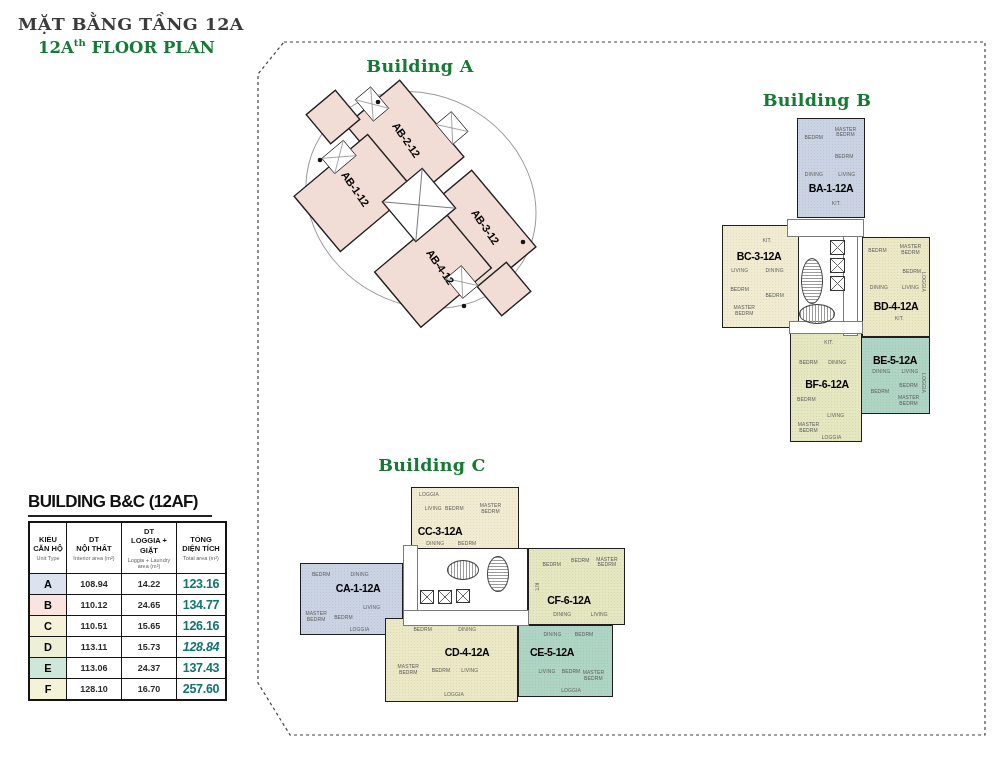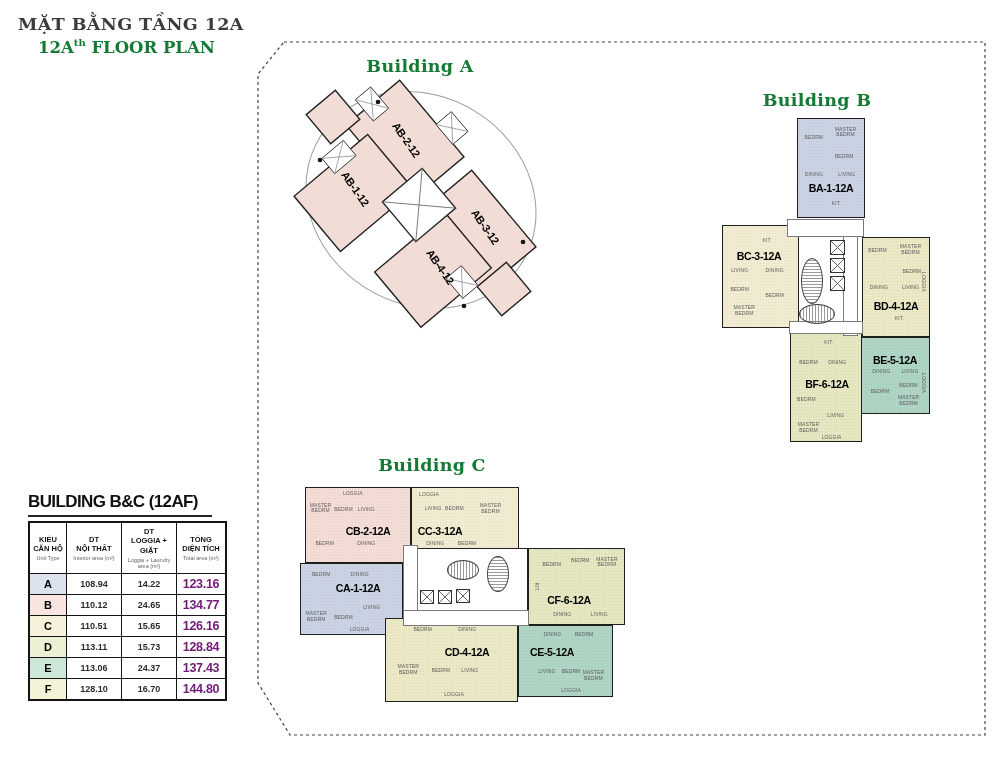--- a/index.html
+++ b/index.html
@@ -54,21 +54,21 @@
         width:184px;border-bottom:2px solid #222;padding-bottom:3px;margin-bottom:4px;white-space:nowrap;}
   table.legend-table{border-collapse:collapse;border:2px solid #141414;}
   .legend-table th,.legend-table td{border:1px solid #141414;text-align:center;padding:0 1px;}
   .legend-table th{font:700 7.5px "Liberation Sans",sans-serif;color:#111;padding:4px 1px;
         white-space:pre-line;line-height:1.25;}
   .legend-table th .sub{display:block;font:400 5.5px "Liberation Sans",sans-serif;color:#666;
         margin-top:2px;white-space:pre-line;}
   .legend-table td{height:20px;}
   td.cell-type{font:700 11px "Liberation Sans",sans-serif;color:#000;}
   td.cell-num{font:600 9px "Liberation Sans",sans-serif;color:#2b2b2b;}
-  td.cell-total{font:800 12.5px "Liberation Sans",sans-serif;color:#701a75;letter-spacing:-.3px;}
+  td.cell-total{font:800 12.5px "Liberation Sans",sans-serif;color:#0f766e;letter-spacing:-.3px;}
 </style>
 </head>
 <body>
 
 <div class="page">
 
   <svg class="abs" width="1000" height="771" viewBox="0 0 1000 771">
     <path d="M284 42 L985 42 L985 735 L290 735 L258 683 L258 74 Z" fill="none" stroke="#444" stroke-width="1.2" stroke-dasharray="3 3"></path>
     <g>
       <ellipse cx="421" cy="200" rx="119" ry="104" transform="rotate(32 421 200)" fill="none" stroke="#9b9b9b" stroke-width="1"></ellipse>
@@ -182,29 +182,20 @@
       <div class="corridor" style="left: 787px; top: 219px; width: 77px; height: 18px;"></div>
       <div class="corridor" style="left: 843px; top: 236px; width: 15px; height: 100px;"></div>
       <div class="corridor" style="left: 789px; top: 321px; width: 74px; height: 13px;"></div>
       <div class="oval v" style="left: 801px; top: 258px; width: 22px; height: 46px;"></div>
       <div class="oval" style="left: 799px; top: 304px; width: 36px; height: 20px;"></div>
       <div class="xbox" style="left: 830px; top: 240px; width: 15px; height: 15px;"></div>
       <div class="xbox" style="left: 830px; top: 258px; width: 15px; height: 15px;"></div>
       <div class="xbox" style="left: 830px; top: 276px; width: 15px; height: 15px;"></div>
     </div>
   <div id="buildingC" class="abs" style="width:1000px;height:771px">
-      <div class="unit" style="left: 305px; top: 487px; width: 106px; height: 76px; background-color: rgb(244, 221, 215);">
-        <div class="room" style="left: 45%; top: 7%;">LOGGIA</div>
-        <div class="room wrap" style="left: 14%; top: 28%;">MASTER BEDRM</div>
-        <div class="room" style="left: 36%; top: 28%;">BEDRM</div>
-        <div class="room" style="left: 58%; top: 28%;">LIVING</div>
-        <div class="room" style="left: 18%; top: 74%;">BEDRM</div>
-        <div class="room" style="left: 58%; top: 74%;">DINING</div>
-        <div class="unit-label" style="left: 60%; top: 58%;">CB-2-12A</div>
-      </div>
       <div class="unit" style="left: 411px; top: 487px; width: 108px; height: 76px; background-color: rgb(241, 236, 209);">
         <div class="room" style="left: 16%; top: 8%;">LOGGIA</div>
         <div class="room" style="left: 20%; top: 27%;">LIVING</div>
         <div class="room" style="left: 40%; top: 27%;">BEDRM</div>
         <div class="room wrap" style="left: 74%; top: 29%;">MASTER BEDRM</div>
         <div class="room" style="left: 22%; top: 74%;">DINING</div>
         <div class="room" style="left: 52%; top: 74%;">BEDRM</div>
         <div class="unit-label" style="left: 26%; top: 58%;">CC-3-12A</div>
       </div>
       <div class="unit" style="left: 300px; top: 563px; width: 103px; height: 72px; background-color: rgb(201, 211, 227);">
@@ -285,31 +276,31 @@
           <tr>
             <td class="cell-type" style="width: 34px; background-color: rgb(246, 241, 218);">C</td>
             <td class="cell-num" style="width: 52px;">110.51</td>
             <td class="cell-num" style="width: 52px;">15.65</td>
             <td class="cell-total" style="width: 46px;">126.16</td>
           </tr>
           <tr>
             <td class="cell-type" style="width: 34px; background-color: rgb(237, 240, 213);">D</td>
             <td class="cell-num" style="width: 52px;">113.11</td>
             <td class="cell-num" style="width: 52px;">15.73</td>
-            <td class="cell-total" style="width: 46px;">128.84</td>
+            <td class="cell-total" style="width: 46px; font-style: italic;">128.84</td>
           </tr>
           <tr>
             <td class="cell-type" style="width: 34px; background-color: rgb(207, 231, 217);">E</td>
             <td class="cell-num" style="width: 52px;">113.06</td>
             <td class="cell-num" style="width: 52px;">24.37</td>
             <td class="cell-total" style="width: 46px;">137.43</td>
           </tr>
           <tr>
             <td class="cell-type" style="width: 34px; background-color: rgb(245, 243, 215);">F</td>
             <td class="cell-num" style="width: 52px;">128.10</td>
             <td class="cell-num" style="width: 52px;">16.70</td>
-            <td class="cell-total" style="width: 46px;">144.80</td>
+            <td class="cell-total" style="width: 46px;">257.60</td>
           </tr>
         </tbody>
     </table>
   </div>
 
 </div>
 
 </body></html>

